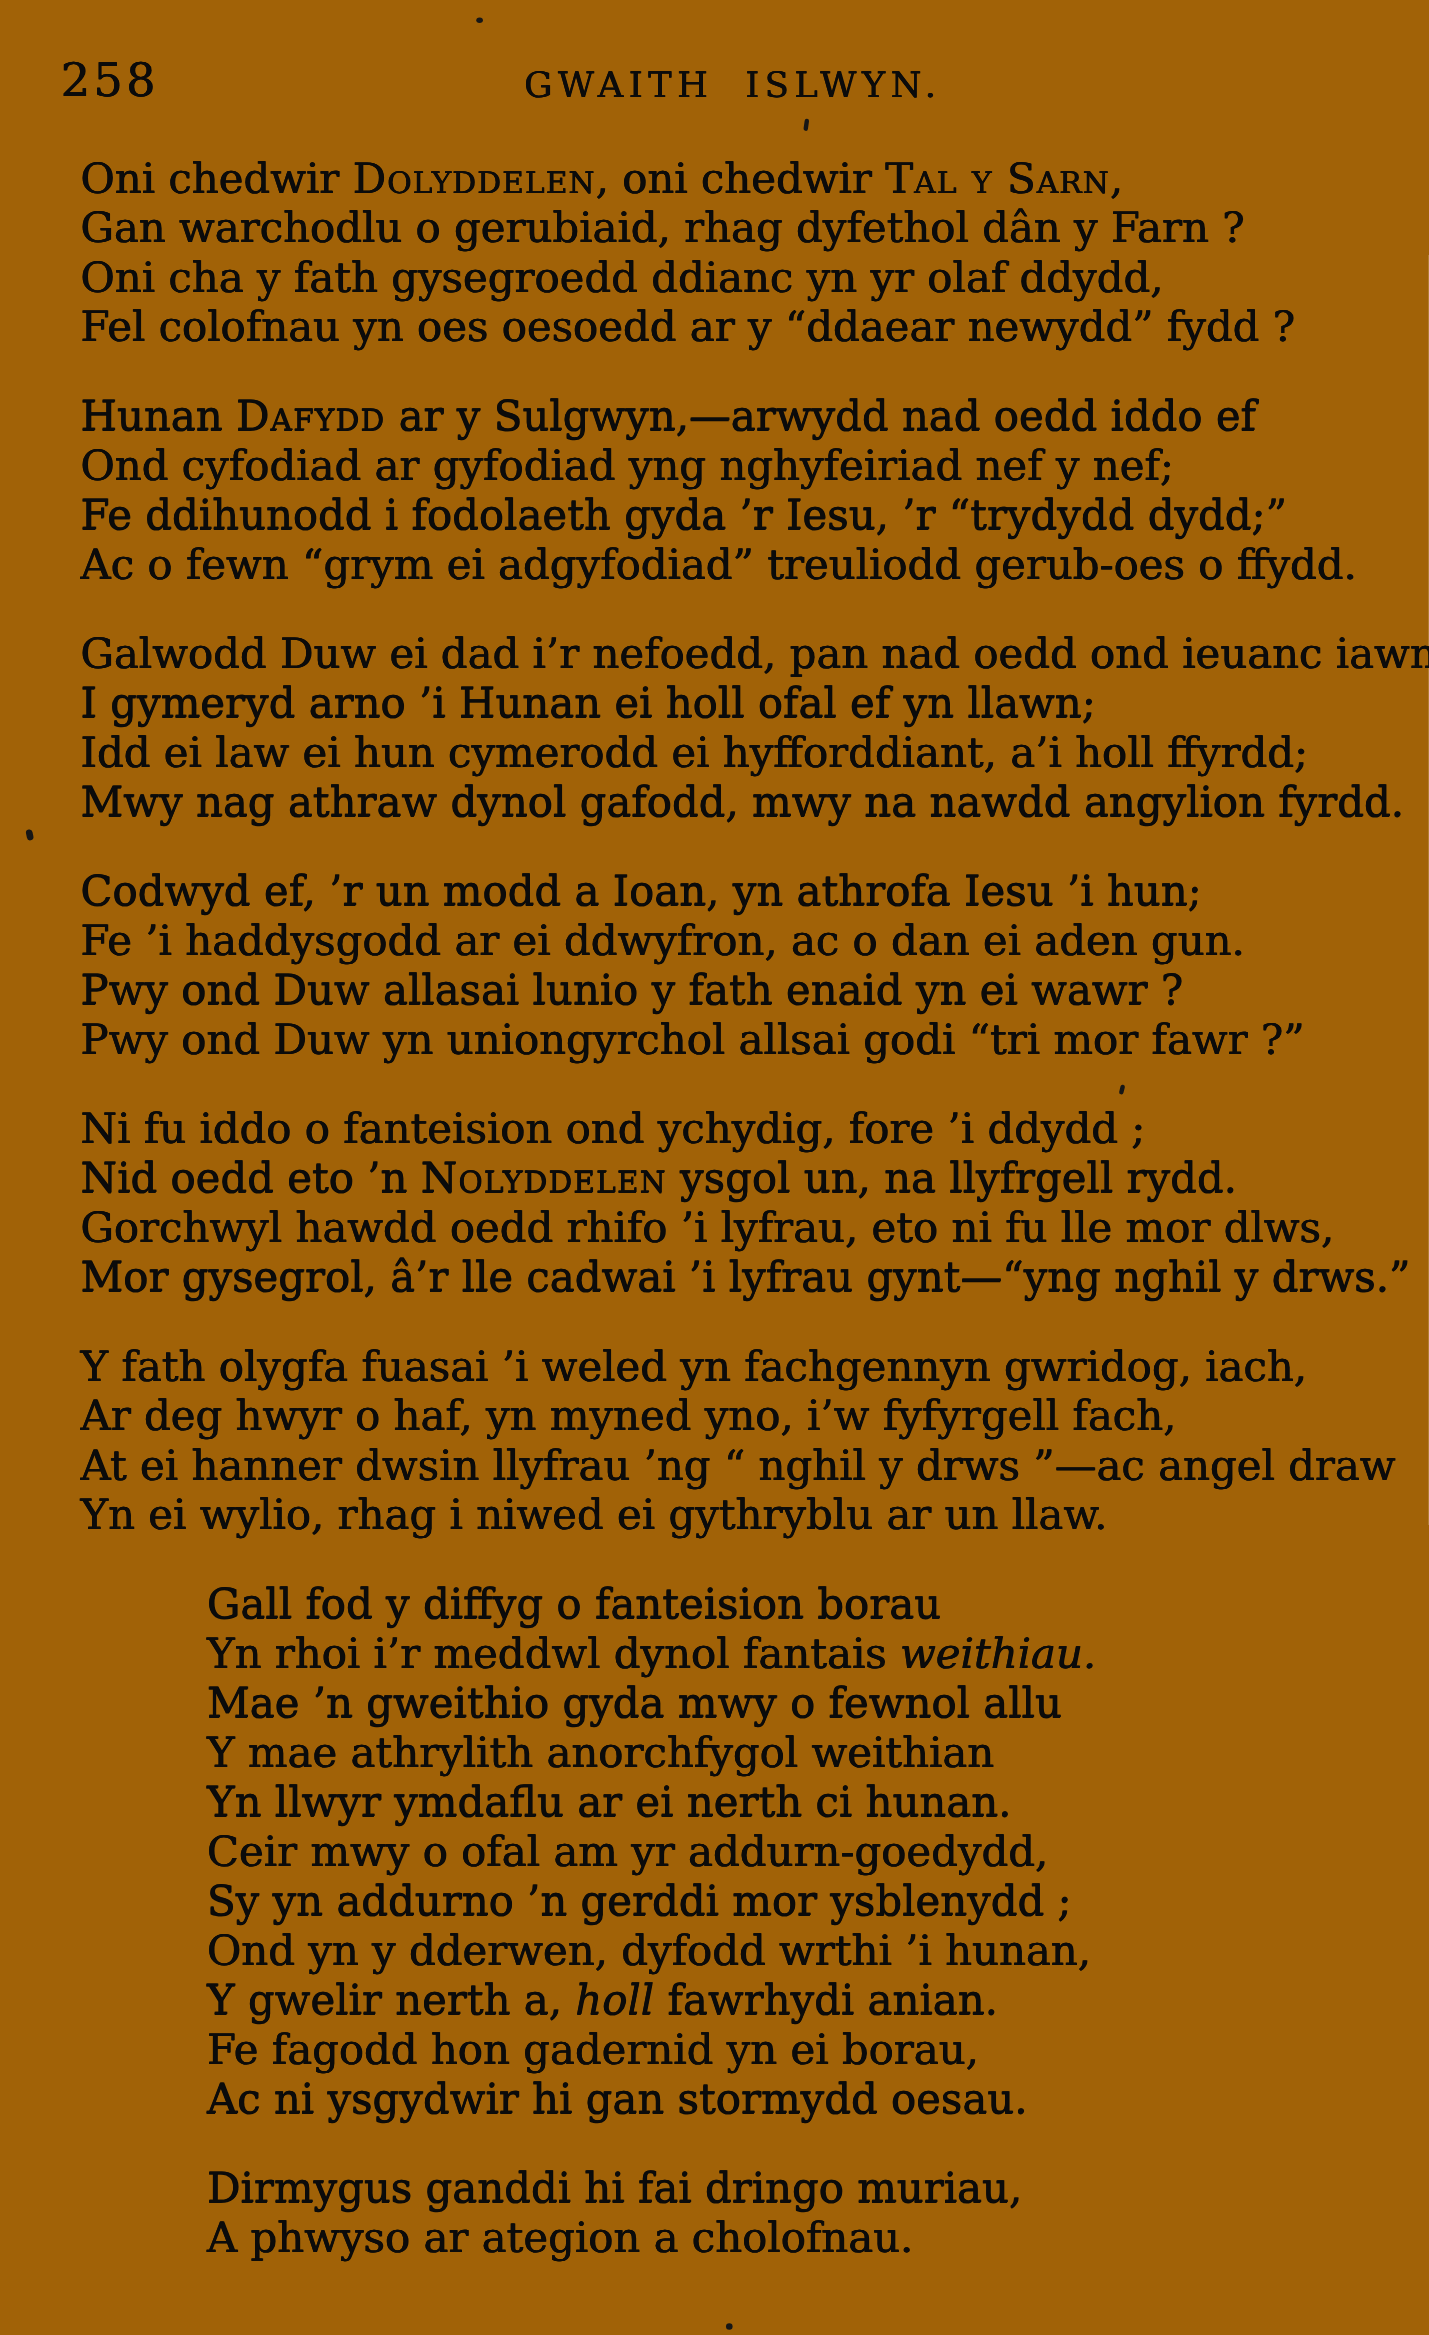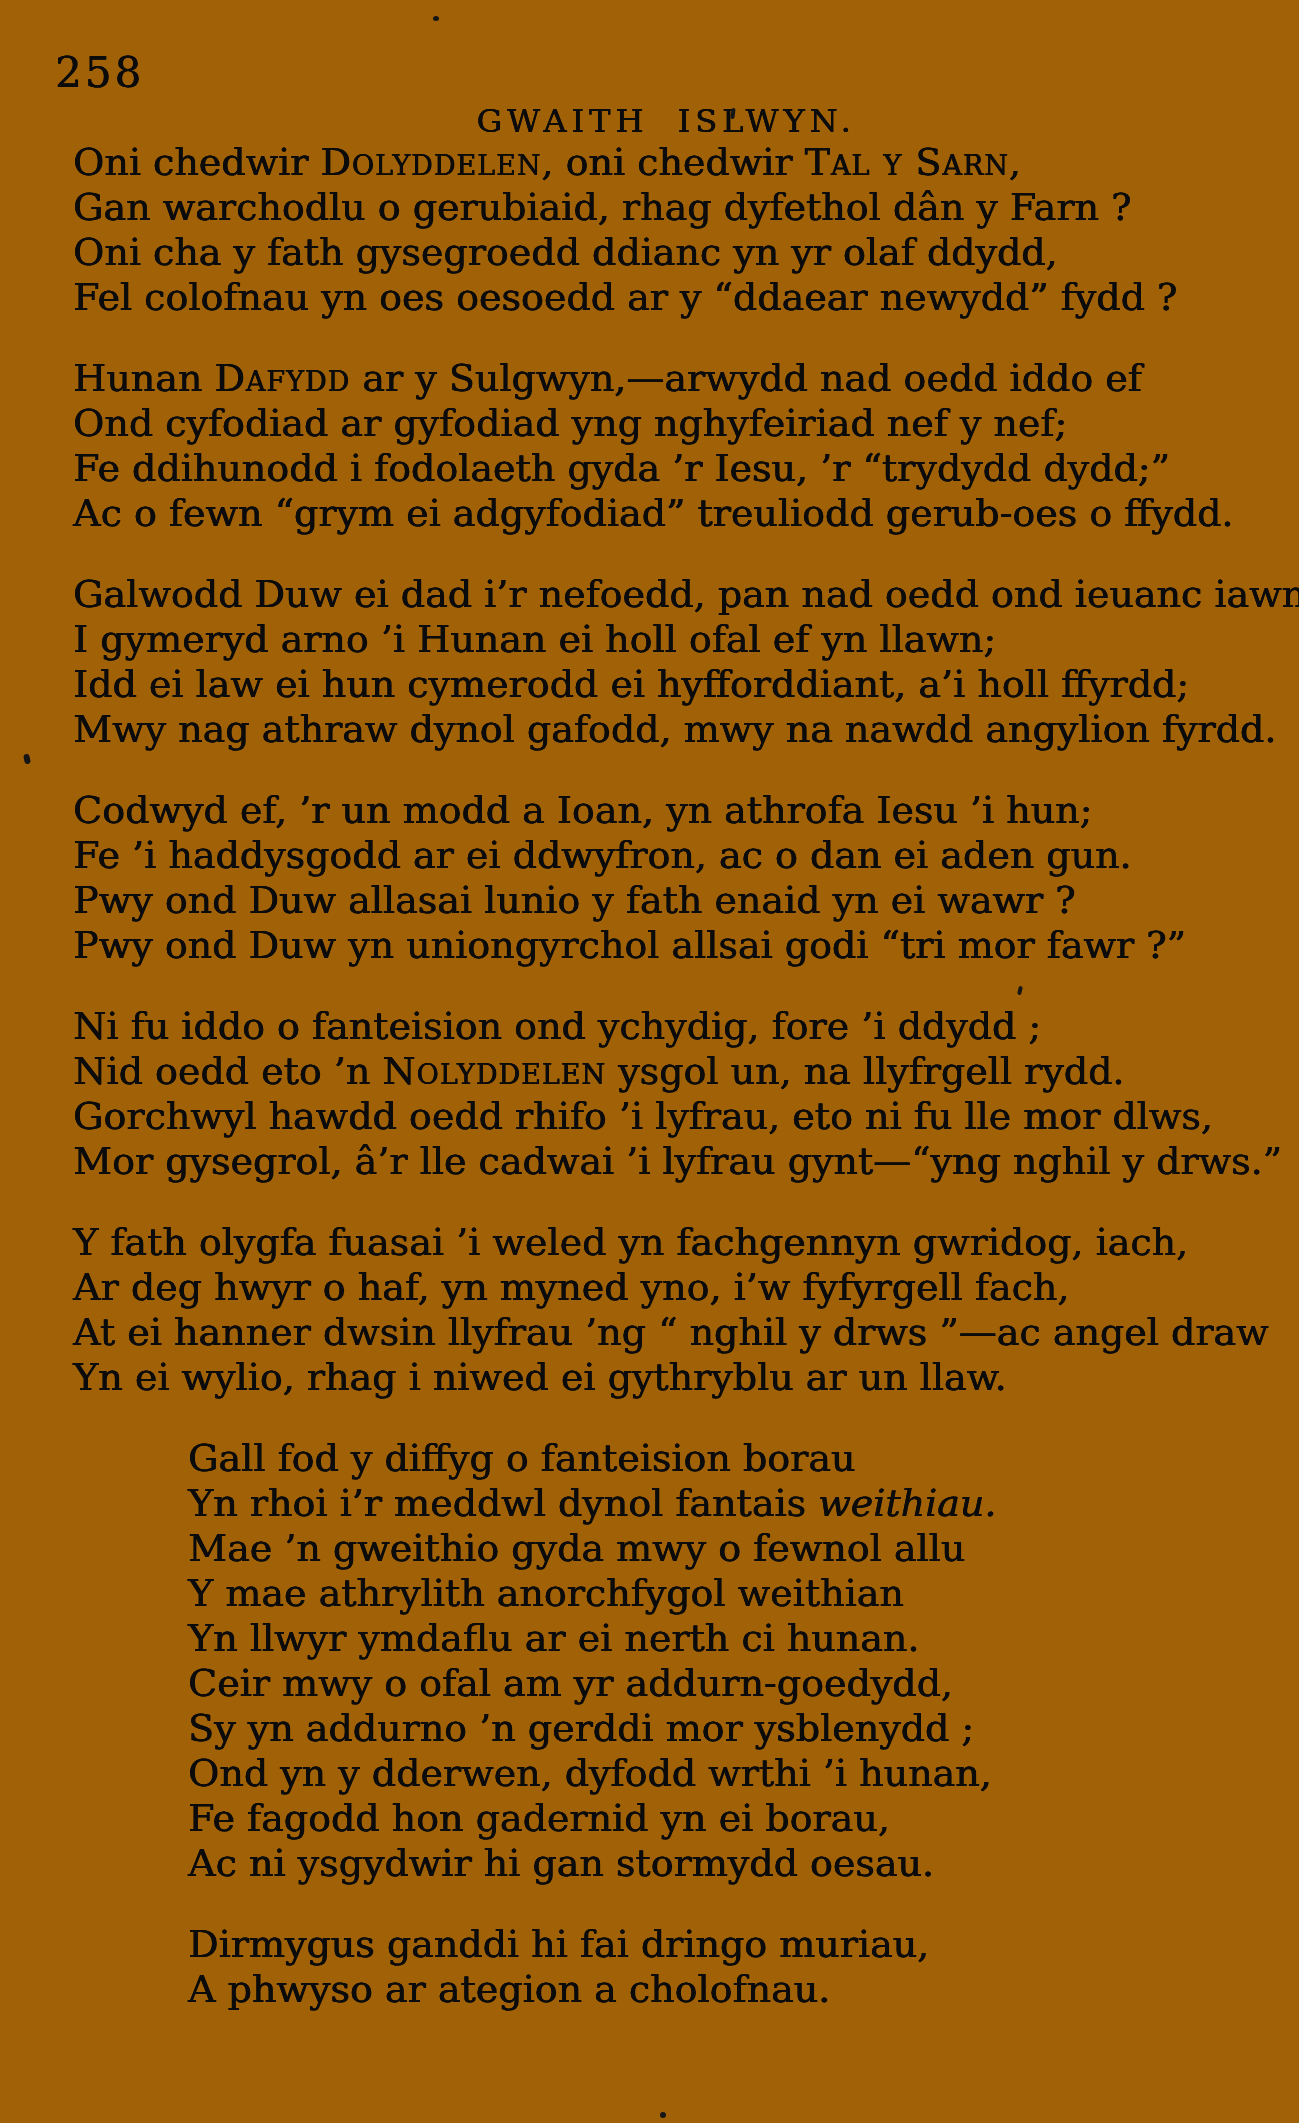--- a/index.html
+++ b/index.html
@@ -33,21 +33,20 @@
   }
   .running-title {
     position: absolute;
     left: 666px;
     top: 58px;
     transform: translateX(-50%);
     font-size: 32px;
     letter-spacing: 5px;
     word-spacing: 14px;
     white-space: nowrap;
-    margin-top: 44px;
   }
   .poem {
     position: absolute;
     left: 57px;
     top: 140px;
     width: 1200px;
     font-size: 38px;
   }
   .stanza {
     margin: 0 0 36px 16px;
@@ -125,20 +124,21 @@
       </div>
       <div class="stanza indent">
         <div class="line"><span>Gall fod y diffyg o fanteision borau</span></div>
         <div class="line"><span>Yn rhoi i’r meddwl dynol fantais </span><span class="i">weithiau.</span></div>
         <div class="line"><span>Mae ’n gweithio gyda mwy o fewnol allu</span></div>
         <div class="line"><span>Y mae athrylith anorchfygol weithian</span></div>
         <div class="line"><span>Yn llwyr ymdaflu ar ei nerth ci hunan.</span></div>
         <div class="line"><span>Ceir mwy o ofal am yr addurn-goedydd,</span></div>
         <div class="line"><span>Sy yn addurno ’n gerddi mor ysblenydd ;</span></div>
         <div class="line"><span>Ond yn y dderwen, dyfodd wrthi ’i hunan,</span></div>
+        <div class="line"><span>Y gwelir nerth a, </span><span class="i">holl</span><span> fawrhydi anian.</span></div>
         <div class="line"><span>Fe fagodd hon gadernid yn ei borau,</span></div>
         <div class="line"><span>Ac ni ysgydwir hi gan stormydd oesau.</span></div>
       </div>
       <div class="stanza indent">
         <div class="line"><span>Dirmygus ganddi hi fai dringo muriau,</span></div>
         <div class="line"><span>A phwyso ar ategion a cholofnau.</span></div>
       </div>
     </div>
 
   <div class="speck s1"></div>

